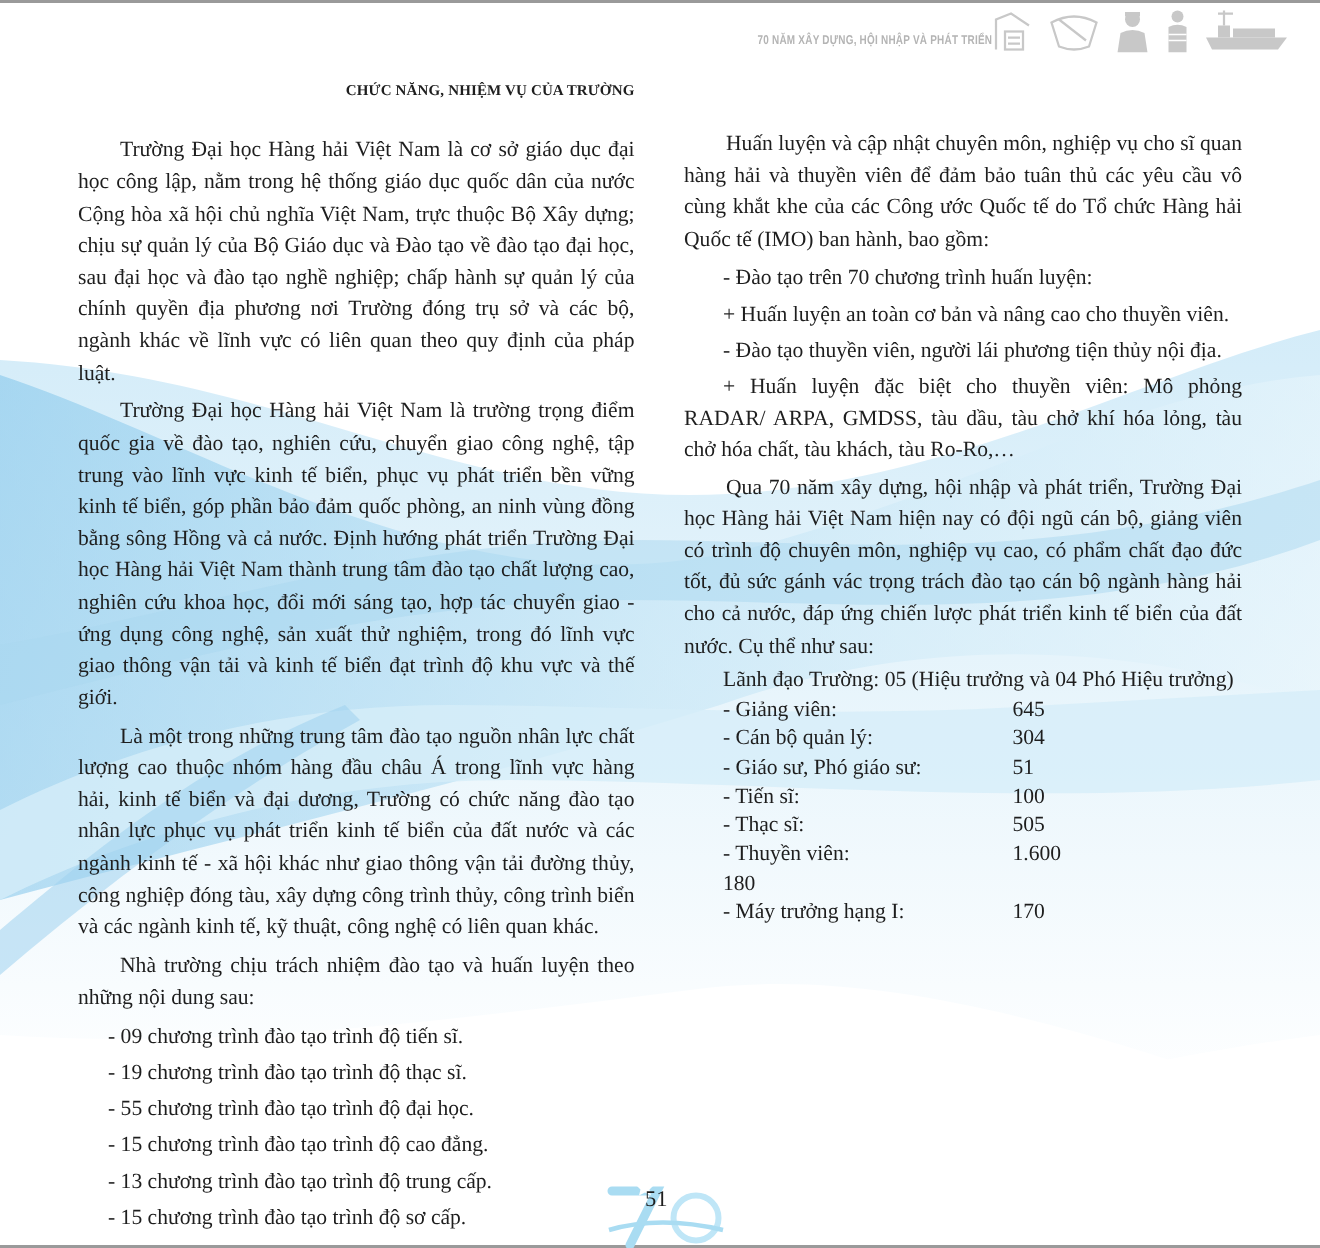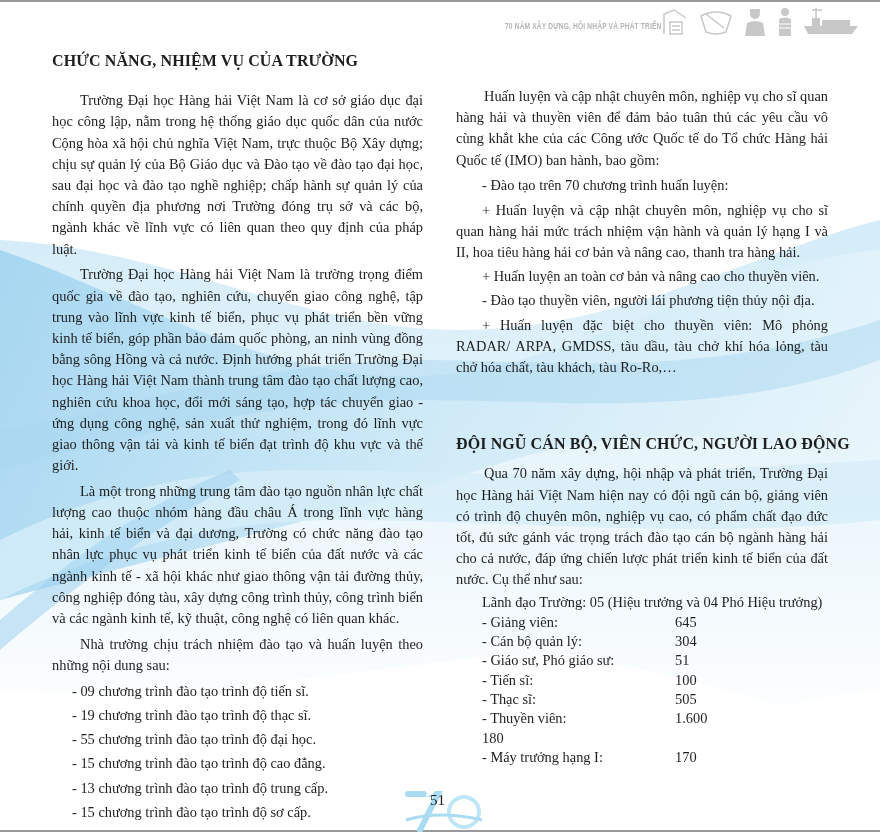--- a/index.html
+++ b/index.html
@@ -8,21 +8,21 @@
   .topline { position:absolute; left:0; top:0; width:880px; height:2px; background:#9a9a9a; }
   .bottomline { position:absolute; left:0; bottom:0; width:880px; height:2px; background:#9a9a9a; }
   .bg { position:absolute; left:0; top:0; width:880px; height:832px; z-index:0; }
   .header-tag { position:absolute; left:505px; top:21px; font-family:"Liberation Sans", sans-serif;
     font-size:8.5px; font-weight:bold; color:#b4b4b4; letter-spacing:0.2px; transform:scaleX(0.78); transform-origin:left; z-index:2; white-space:nowrap; }
   .header-icons { position:absolute; left:660px; top:8px; height:32px; display:flex; gap:8px; align-items:flex-end; z-index:2; }
   .header-icons span { display:block; }
   .col { position:absolute; z-index:2; font-size:14.4px; line-height:21.2px; }
   .col-left { left:52px; top:48px; width:371px; }
   .col-right { left:456px; top:86px; width:372px; }
-  h2 { font-size:16px; font-weight:bold; margin:0; letter-spacing:0.1px; white-space:nowrap; }
+  h2 { font-size:10px; font-weight:bold; margin:0; letter-spacing:0.1px; white-space:nowrap;text-align:right; }
   .col-left h2 { margin-top:2px; margin-bottom:19px; }
   p { margin:0 0 4.5px 0; text-align:justify; text-indent:28px; }
   .li { margin:0 0 3px 0; padding-left:20px; text-indent:0; }
   .li.ind { padding-left:26px; }
   .li.plus { text-indent:26px; padding-left:0; }
   .col-right h2 { margin-top:55px; margin-bottom:9px; }
   .stats { margin-left:26px; margin-top:0; }
   .stats .lead { margin:0; text-indent:0; }
   .stat-row { display:flex; height:19.3px; line-height:19.3px; }
   .stat-label { width:193px; }
@@ -115,26 +115,24 @@
   <p class="li">- 19 chương trình đào tạo trình độ thạc sĩ.</p>
   <p class="li">- 55 chương trình đào tạo trình độ đại học.</p>
   <p class="li">- 15 chương trình đào tạo trình độ cao đẳng.</p>
   <p class="li">- 13 chương trình đào tạo trình độ trung cấp.</p>
   <p class="li">- 15 chương trình đào tạo trình độ sơ cấp.</p>
 </div>
 
 <div class="col col-right">
   <p>Huấn luyện và cập nhật chuyên môn, nghiệp vụ cho sĩ quan hàng hải và thuyền viên để đảm bảo tuân thủ các yêu cầu vô cùng khắt khe của các Công ước Quốc tế do Tổ chức Hàng hải Quốc tế (IMO) ban hành, bao gồm:</p>
   <p class="li ind">- Đào tạo trên 70 chương trình huấn luyện:</p>
-  <p class="li plus">+ Huấn luyện và cập nhật chuyên môn, nghiệp vụ cho sĩ quan hàng hải mức trách nhiệm vận hành và quản lý hạng I và II, hoa tiêu hàng hải cơ bản và nâng cao, thanh tra hàng hải.</p>
   <p class="li plus">+ Huấn luyện an toàn cơ bản và nâng cao cho thuyền viên.</p>
   <p class="li ind">- Đào tạo thuyền viên, người lái phương tiện thủy nội địa.</p>
   <p class="li plus">+ Huấn luyện đặc biệt cho thuyền viên: Mô phỏng RADAR/ ARPA, GMDSS, tàu dầu, tàu chở khí hóa lỏng, tàu chở hóa chất, tàu khách, tàu Ro-Ro,…</p>
 
-  <h2>ĐỘI NGŨ CÁN BỘ, VIÊN CHỨC, NGƯỜI LAO ĐỘNG</h2>
   <p style="margin-bottom:1px;">Qua 70 năm xây dựng, hội nhập và phát triển, Trường Đại học Hàng hải Việt Nam hiện nay có đội ngũ cán bộ, giảng viên có trình độ chuyên môn, nghiệp vụ cao, có phẩm chất đạo đức tốt, đủ sức gánh vác trọng trách đào tạo cán bộ ngành hàng hải cho cả nước, đáp ứng chiến lược phát triển kinh tế biển của đất nước. Cụ thể như sau:</p>
   <div class="stats">
     <p class="lead">Lãnh đạo Trường: 05 (Hiệu trưởng và 04 Phó Hiệu trưởng)</p>
     <div class="stat-row">
       <span class="stat-label">- Giảng viên:</span>
       <span>645</span>
     </div>
     <div class="stat-row">
       <span class="stat-label">- Cán bộ quản lý:</span>
       <span>304</span>

